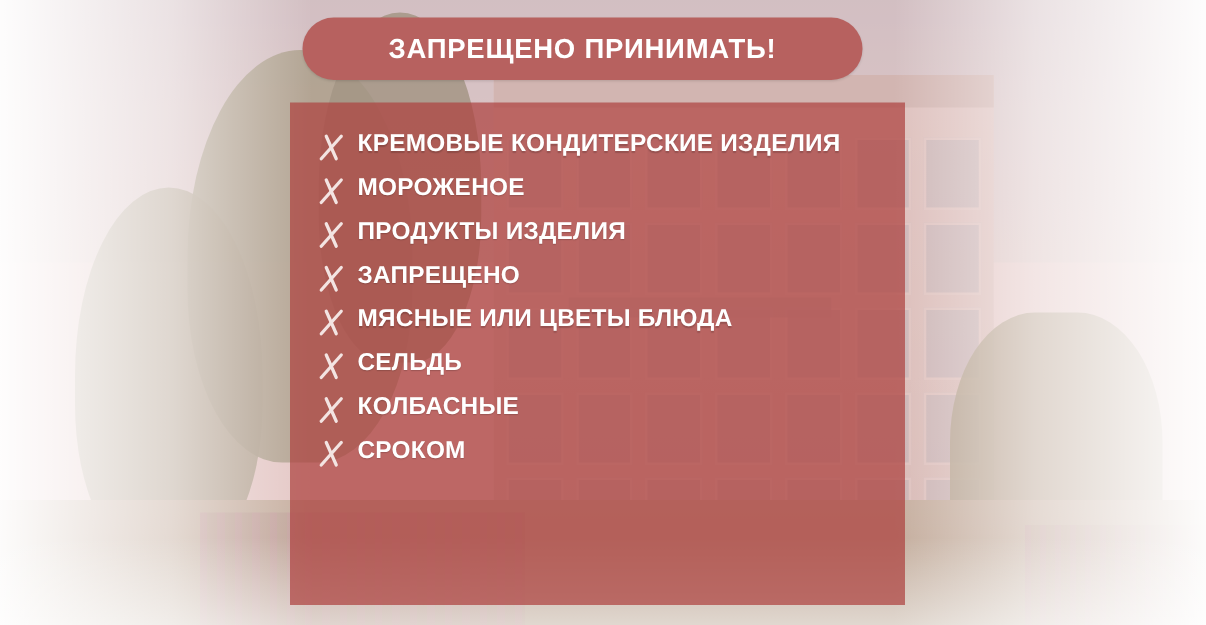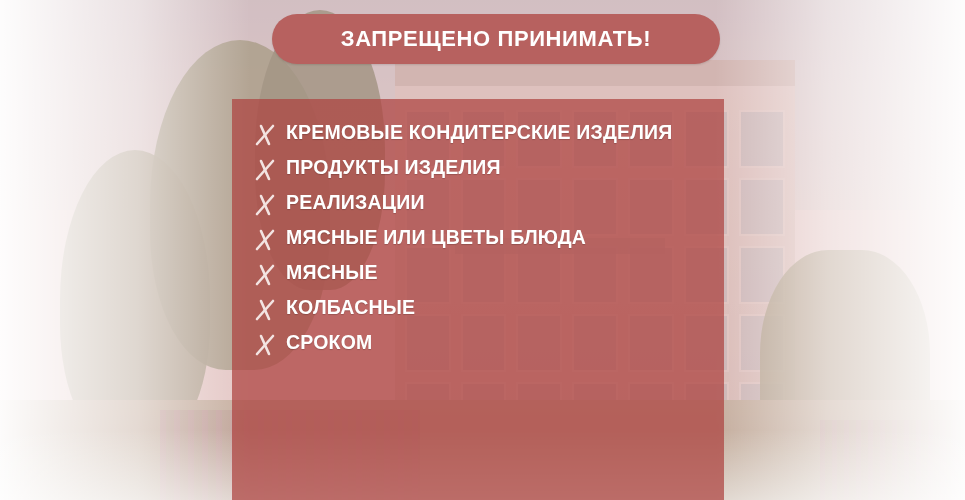--- a/index.html
+++ b/index.html
@@ -113,21 +113,21 @@
     background: linear-gradient(270deg, rgba(255,255,255,0.96) 0%, rgba(255,255,255,0.55) 55%, rgba(255,255,255,0) 100%);
   }
   .fade-bottom {
     position: absolute; left: 0; bottom: 0; width: 965px; height: 70px;
     background: linear-gradient(0deg, rgba(255,255,255,0.55) 0%, rgba(255,255,255,0) 100%);
   }
 
   
   .title-banner {
     position: absolute;
-    left: 272px;
+    left: 242px;
     top: 14px;
     width: 448px;
     height: 50px;
     background: #b7615f;
     border-radius: 26px;
     display: flex;
     align-items: center;
     justify-content: center;
     box-shadow: 0 1px 2px rgba(0,0,0,.12);
   }
@@ -136,21 +136,21 @@
     font-size: 22px;
     font-weight: bold;
     letter-spacing: 0.6px;
     white-space: nowrap;
   }
 
   
   .list-panel {
     position: absolute;
     left: 232px;
-    top: 99px;
+    top: 82px;
     width: 492px;
     height: 402px;
     background: rgba(173, 67, 64, 0.72);
   }
 
   .list {
     position: absolute;
     left: 20px;
     top: 22px;
     right: 10px;
@@ -247,59 +247,68 @@
       <div class="list-item">
         <span class="cross-icon">
           <svg width="26" height="26" viewBox="0 0 26 26">
               <line x1="5" y1="22" x2="21" y2="4" stroke="#f3e4e2" stroke-width="2.6" stroke-linecap="round"></line>
               <line x1="9" y1="4" x2="17" y2="22" stroke="#f3e4e2" stroke-width="2.6" stroke-linecap="round"></line>
             </svg>
         </span>
         <span class="list-item-label">КРЕМОВЫЕ КОНДИТЕРСКИЕ ИЗДЕЛИЯ</span>
       </div>
 
+      <div class="list-item">
+        <span class="cross-icon">
+          <svg width="26" height="26" viewBox="0 0 26 26">
+              <line x1="5" y1="22" x2="21" y2="4" stroke="#f3e4e2" stroke-width="2.6" stroke-linecap="round"></line>
+              <line x1="9" y1="4" x2="17" y2="22" stroke="#f3e4e2" stroke-width="2.6" stroke-linecap="round"></line>
+            </svg>
+        </span>
+        <span class="list-item-label">МОРОЖЕНОЕ</span>
+      </div>
 
       <div class="list-item">
         <span class="cross-icon">
           <svg width="26" height="26" viewBox="0 0 26 26">
               <line x1="5" y1="22" x2="21" y2="4" stroke="#f3e4e2" stroke-width="2.6" stroke-linecap="round"></line>
               <line x1="9" y1="4" x2="17" y2="22" stroke="#f3e4e2" stroke-width="2.6" stroke-linecap="round"></line>
             </svg>
         </span>
         <span class="list-item-label">ПРОДУКТЫ ИЗДЕЛИЯ</span>
       </div>
 
       <div class="list-item">
         <span class="cross-icon">
           <svg width="26" height="26" viewBox="0 0 26 26">
               <line x1="5" y1="22" x2="21" y2="4" stroke="#f3e4e2" stroke-width="2.6" stroke-linecap="round"></line>
               <line x1="9" y1="4" x2="17" y2="22" stroke="#f3e4e2" stroke-width="2.6" stroke-linecap="round"></line>
             </svg>
         </span>
-        <span class="list-item-label">РЕАЛИЗАЦИИ</span>
+        <span class="list-item-label">ЗАПРЕЩЕНО</span>
       </div>
 
       <div class="list-item">
         <span class="cross-icon">
           <svg width="26" height="26" viewBox="0 0 26 26">
               <line x1="5" y1="22" x2="21" y2="4" stroke="#f3e4e2" stroke-width="2.6" stroke-linecap="round"></line>
               <line x1="9" y1="4" x2="17" y2="22" stroke="#f3e4e2" stroke-width="2.6" stroke-linecap="round"></line>
             </svg>
         </span>
         <span class="list-item-label">МЯСНЫЕ ИЛИ ЦВЕТЫ БЛЮДА</span>
       </div>
 
       <div class="list-item">
         <span class="cross-icon">
           <svg width="26" height="26" viewBox="0 0 26 26">
               <line x1="5" y1="22" x2="21" y2="4" stroke="#f3e4e2" stroke-width="2.6" stroke-linecap="round"></line>
               <line x1="9" y1="4" x2="17" y2="22" stroke="#f3e4e2" stroke-width="2.6" stroke-linecap="round"></line>
             </svg>
         </span>
-        <span class="list-item-label">МЯСНЫЕ</span>
+        <span class="list-item-label">СЕЛЬДЬ</span>
       </div>
 
       <div class="list-item">
         <span class="cross-icon">
           <svg width="26" height="26" viewBox="0 0 26 26">
               <line x1="5" y1="22" x2="21" y2="4" stroke="#f3e4e2" stroke-width="2.6" stroke-linecap="round"></line>
               <line x1="9" y1="4" x2="17" y2="22" stroke="#f3e4e2" stroke-width="2.6" stroke-linecap="round"></line>
             </svg>
         </span>
         <span class="list-item-label">КОЛБАСНЫЕ</span>

